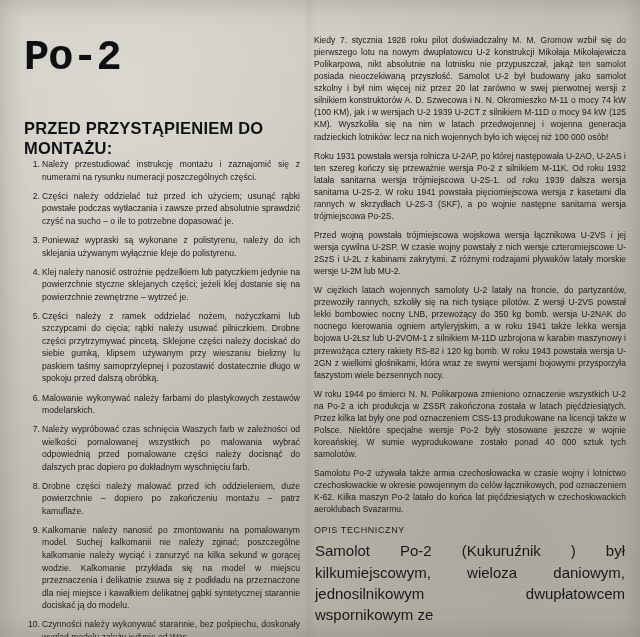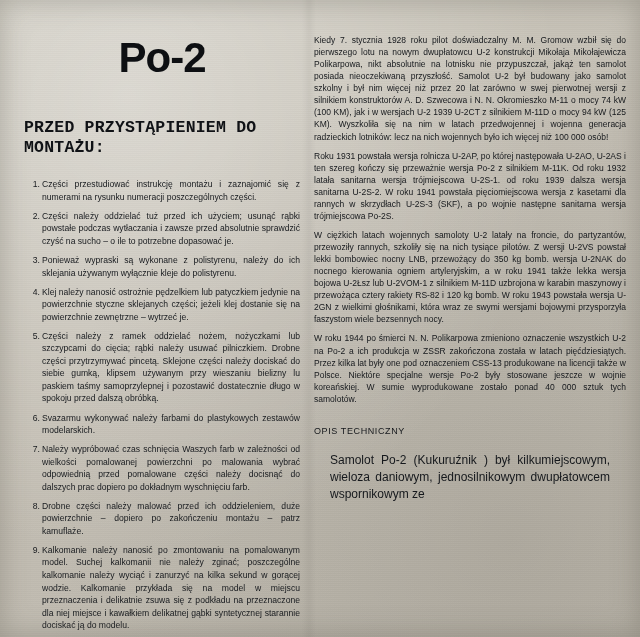--- a/index.html
+++ b/index.html
@@ -48,35 +48,34 @@
   }
   .col-right {
     width: 312px;
     box-sizing: border-box;
     position: relative;
     z-index: 2;
     padding-top: 2px;
   }
 
   .title {
-    font-family: Liberation Sans, sans-serif;
+    font-family: Liberation Mono, monospace;
     font-weight: bold;
     font-size: 42px;
     letter-spacing: -1px;
     margin: 18px 0 0 2px;
     color: #0d0f12;
-    text-align: center;
   }
 
   .subtitle {
-    font-family: Liberation Mono, monospace;
+    font-family: Liberation Sans, sans-serif;
     font-weight: bold;
     font-size: 16.5px;
     line-height: 1.22;
-    margin: 36px 0 20px 2px;
+    margin: 36px 0 0 2px;
     color: #101216;
     letter-spacing: 0.2px;
   }
 
   ol.steps {
     list-style: none;
     margin: 0;
     padding: 0;
     counter-reset: stepnum;
   }
@@ -107,28 +106,28 @@
     margin: 0 0 7px 0;
     color: #15181c;
   }
   .rtext.first {
     margin-top: 16px;
   }
 
   .section-head {
     font-size: 9px;
     letter-spacing: 0.6px;
-    margin: 21px 0 5px 0;
+    margin: 10px 0 5px 0;
     color: #15181c;
   }
   .last-line {
-    font-size: 12px;
+    font-size: 15px;
     line-height: 1.42;
     text-align: justify;
-    margin: 16px;
+    margin: 1px;
     color: #15181c;
   }
 
   
   .gutter {
     position: absolute;
     left: 302px;
     top: 0;
     width: 14px;
     height: 637px;
@@ -148,36 +147,38 @@
 <body>
 
 <div id="page">
 
   <div class="gutter"></div>
 
   <div class="col-left">
     <div class="title">Po-2</div>
     <div class="subtitle">PRZED PRZYSTĄPIENIEM DO MONTAŻU:</div>
     <ol class="steps">
-      <li>Części przestudiować instrukcję montażu i zaznajomić się z numerami na rysunku numeracji poszczególnych części.</li>
+      <li>Należy przestudiować instrukcję montażu i zaznajomić się z numerami na rysunku numeracji poszczególnych części.</li>
       <li>Części należy oddzielać tuż przed ich użyciem; usunąć rąbki powstałe podczas wytłaczania i zawsze przed absolutnie sprawdzić czyść na sucho – o ile to potrzebne dopasować je.</li>
       <li>Ponieważ wypraski są wykonane z polistyrenu, należy do ich sklejania używanym wyłącznie kleje do polistyrenu.</li>
       <li>Klej należy nanosić ostrożnie pędzelkiem lub patyczkiem jedynie na powierzchnie styczne sklejanych części; jeżeli klej dostanie się na powierzchnie zewnętrzne – wytrzeć je.</li>
       <li>Części należy z ramek oddzielać nożem, nożyczkami lub szczypcami do cięcia; rąbki należy usuwać pilniczkiem. Drobne części przytrzymywać pincetą. Sklejone części należy dociskać do siebie gumką, klipsem używanym przy wieszaniu bielizny lu paskiem taśmy samoprzylepnej i pozostawić dostatecznie długo w spokoju przed dalszą obróbką.</li>
-      <li>Svazarmu wykonywać należy farbami do plastykowych zestawów modelarskich.</li>
-      <li>Należy wypróbować czas schnięcia Waszych farb w zależności od wielkości pomalowanej powierzchni po malowania wybrać odpowiednią przed pomalowane części należy docisnąć do dalszych prac dopiero po dokładnym wyschnięciu farb.</li>
+      <li>Malowanie wykonywać należy farbami do plastykowych zestawów modelarskich.</li>
+      <li>Należy wypróbować czas schnięcia Waszych farb w zależności od wielkości pomalowanej wszystkich po malowania wybrać odpowiednią przed pomalowane części należy docisnąć do dalszych prac dopiero po dokładnym wyschnięciu farb.</li>
       <li>Drobne części należy malować przed ich oddzieleniem, duże powierzchnie – dopiero po zakończeniu montażu – patrz kamuflaże.</li>
       <li>Kalkomanie należy nanosić po zmontowaniu na pomalowanym model. Suchej kalkomanii nie należy zginać; poszczególne kalkomanie należy wyciąć i zanurzyć na kilka sekund w gorącej wodzie. Kalkomanie przykłada się na model w miejscu przeznaczenia i delikatnie zsuwa się z podkładu na przeznaczone dla niej miejsce i kawałkiem delikatnej gąbki syntetycznej starannie dociskać ją do modelu.</li>
       <li>Czynności należy wykonywać starannie, bez pośpiechu, doskonały wygląd modelu zależy jedynie od Was</li>
     </ol>
   </div>
 
   <div class="col-right">
     <p class="rtext first">Kiedy 7. stycznia 1928 roku pilot doświadczalny M. M. Gromow wzbił się do pierwszego lotu na nowym dwupłatowcu U-2 konstrukcji Mikołaja Mikołajewicza Polikarpowa, nikt absolutnie na lotnisku nie przypuszczał, jakąż ten samolot posiada nieoczekiwaną przyszłość. Samolot U-2 był budowany jako samolot szkolny i był nim więcej niż przez 20 lat zarówno w swej pierwotnej wersji z silnikiem konstruktorów A. D. Szwecowa i N. N. Okromieszko M-11 o mocy 74 kW (100 KM), jak i w wersjach U-2 1939 U-2CT z silnikiem M-11D o mocy 94 kW (125 KM). Wyszkoliła się na nim w latach przedwojennej i wojenna generacja radzieckich lotników: lecz na nich wojennych było ich więcej niż 100 000 osób!</p>
     <p class="rtext">Roku 1931 powstała wersja rolnicza U-2AP, po której następowała U-2AO, U-2AS i ten szereg kończy się przeważnie wersja Po-2 z silnikiem M-11K. Od roku 1932 latała sanitarna wersja trójmiejscowa U-2S-1. od roku 1939 dalsza wersja sanitarna U-2S-2. W roku 1941 powstała pięciomiejscowa wersja z kasetami dla rannych w skrzydłach U-2S-3 (SKF), a po wojnie następne sanitarna wersja trójmiejscowa Po-2S.</p>
+    <p class="rtext">Przed wojną powstała trójmiejscowa wojskowa wersja łącznikowa U-2VS i jej wersja cywilna U-2SP. W czasie wojny powstały z nich wersje czteromiejscowe U-2SzS i U-2L z kabinami zakrytymi. Z różnymi rodzajami pływaków latały morskie wersje U-2M lub MU-2.</p>
     <p class="rtext">W ciężkich latach wojennych samoloty U-2 latały na froncie, do partyzantów, przewoziły rannych, szkoliły się na nich tysiące pilotów. Z wersji U-2VS powstał lekki bombowiec nocny LNB, przewożący do 350 kg bomb. wersja U-2NAK do nocnego kierowania ogniem artyleryjskim, a w roku 1941 także lekka wersja bojowa U-2Łsz lub U-2VOM-1 z silnikiem M-11D uzbrojona w karabin maszynowy i przewożąca cztery rakiety RS-82 i 120 kg bomb. W roku 1943 powstała wersja U-2GN z wielkimi głośnikami, która wraz ze swymi wersjami bojowymi przysporzyła faszystom wiele bezsennych nocy.</p>
     <p class="rtext">W roku 1944 po śmierci N. N. Polikarpowa zmieniono oznaczenie wszystkich U-2 na Po-2 a ich produkcja w ZSSR zakończona została w latach pięćdziesiątych. Przez kilka lat były one pod oznaczeniem CSS-13 produkowane na licencji także w Polsce. Niektóre specjalne wersje Po-2 były stosowane jeszcze w wojnie koreańskiej. W sumie wyprodukowane zostało ponad 40 000 sztuk tych samolotów.</p>
+    <p class="rtext">Samolotu Po-2 używała także armia czechosłowacka w czasie wojny i lotnictwo czechosłowackie w okresie powojennym do celów łącznikowych, pod oznaczeniem K-62. Kilka maszyn Po-2 latało do końca lat pięćdziesiątych w czechosłowackich aeroklubach Svazarmu.</p>
     <div class="section-head">OPIS TECHNICZNY</div>
     <p class="last-line">Samolot Po-2 (Kukuruźnik ) był kilkumiejscowym, wieloza daniowym, jednosilnikowym dwupłatowcem wspornikowym ze</p>
   </div>
 
   <div class="edge-shadow"></div>
 </div>
 
 </body></html>

